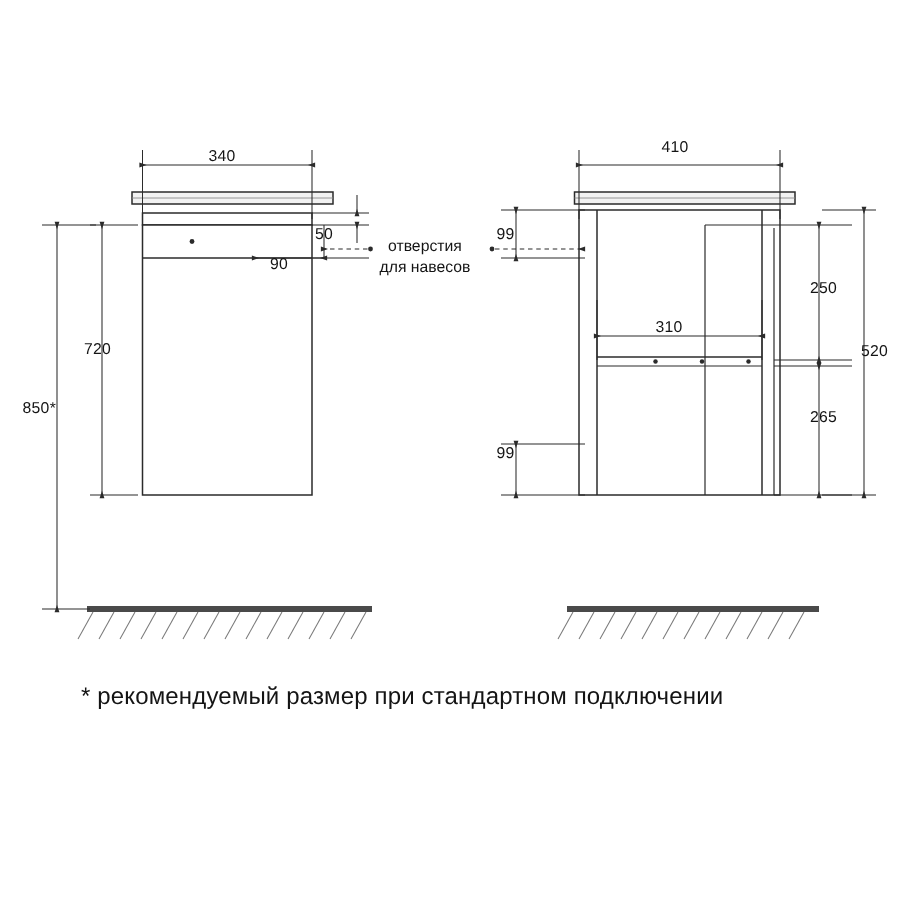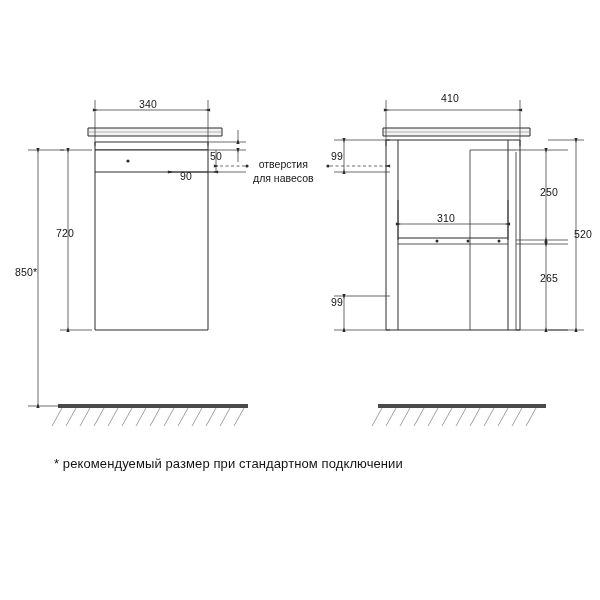--- a/index.html
+++ b/index.html
@@ -28,21 +28,21 @@
   }
   .dim-label {
     position: absolute;
     font-size: 10.5px;
     color: #141414;
     white-space: nowrap;
     letter-spacing: 0.2px;
   }
   .note-line {
     position: absolute;
-    font-size: 13px;
+    font-size: 16px;
     color: #141414;
     white-space: nowrap;
     letter-spacing: 0.1px;
   }
   .callout {
     position: absolute;
     font-size: 10.5px;
     color: #141414;
     line-height: 14px;
     white-space: nowrap;

